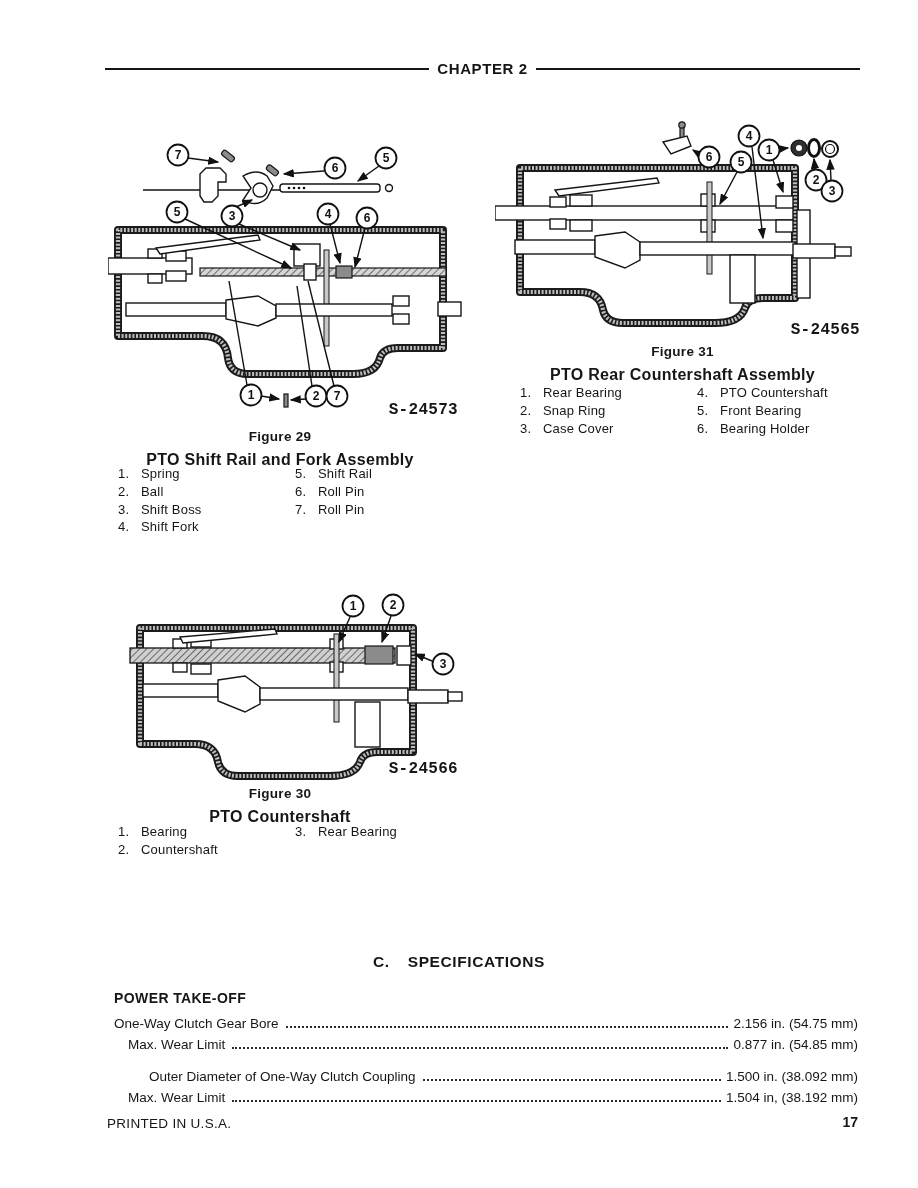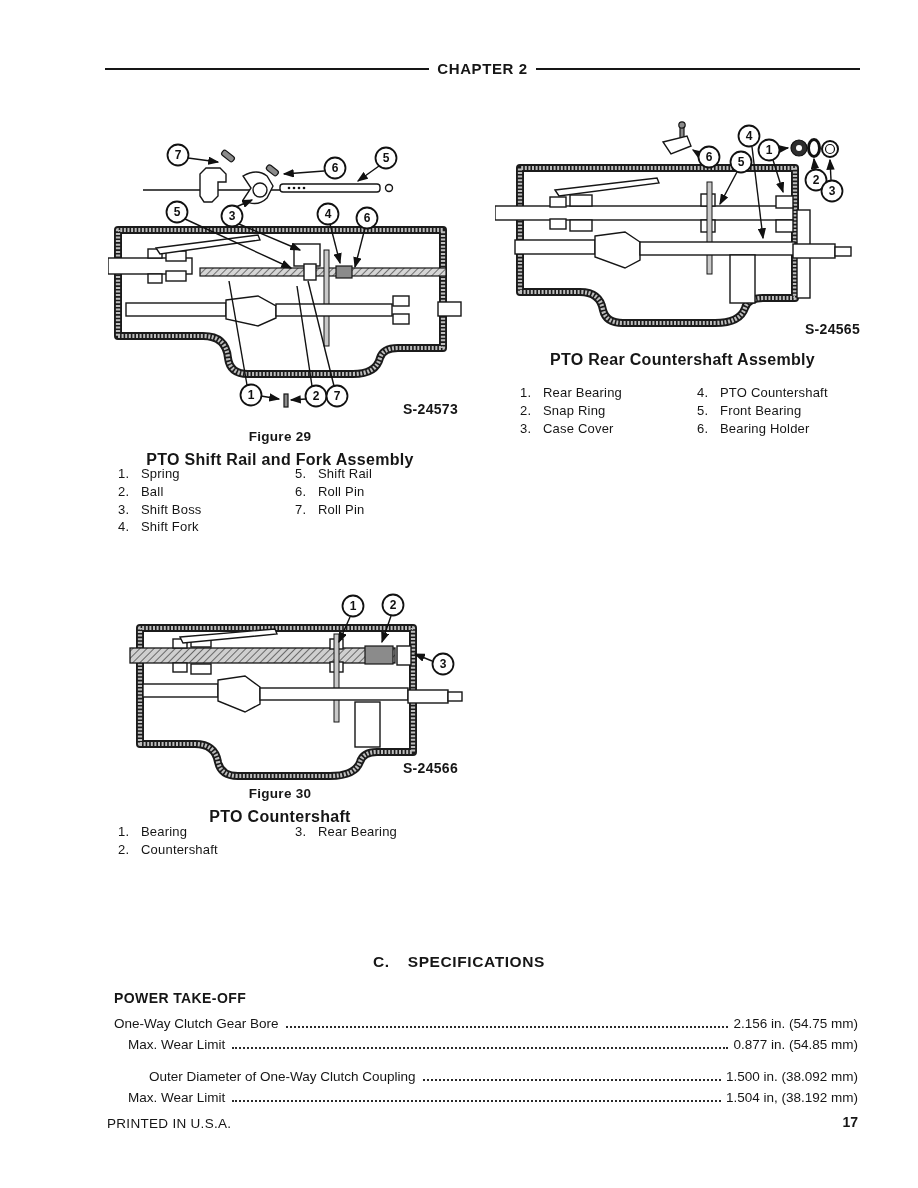--- a/index.html
+++ b/index.html
@@ -5,21 +5,21 @@
   html,body{margin:0;padding:0;background:#e9e9e9;}
   .page{
     position:relative;width:918px;height:1188px;margin:0 auto;background:#ffffff;
     font-family:"Liberation Sans",sans-serif;color:#161616;overflow:hidden;
   }
   
   .chapter-header{position:absolute;top:60px;left:105px;width:755px;display:flex;align-items:center;}
   .chapter-header .rule{flex:1;border-top:2.5px solid #161616;}
   .chapter-header .title{padding:0 8px;font-size:15px;font-weight:700;letter-spacing:.6px;white-space:nowrap;}
   
-  .fig-ref{position:absolute;font-size:14px;font-weight:700;letter-spacing:.3px;text-align:right;width:110px;}
+  .fig-ref{position:absolute;font-size:16px;font-weight:700;letter-spacing:.3px;text-align:right;width:110px;font-family:Liberation Mono, monospace;}
   
   .fig-caption{position:absolute;text-align:center;}
   .fig-caption .t1{font-size:13.5px;font-weight:700;letter-spacing:.3px;}
   .fig-caption .t2{font-size:16px;font-weight:700;letter-spacing:.3px;margin-top:7px;white-space:nowrap;}
   
   .legend{position:absolute;display:flex;font-size:13px;letter-spacing:.2px;}
   .legend .col{display:flex;flex-direction:column;}
   .legend .col.c1{width:177px;}
   .legend .item{height:17.8px;display:flex;align-items:baseline;white-space:nowrap;}
   .legend .ln{display:inline-block;width:23px;}
@@ -280,20 +280,21 @@
         </g>
       <g>
           <circle class="cc" cx="337" cy="71" r="10.5"></circle>
           <text class="callout-n" x="337" y="75">3</text>
         </g>
     </g>
   </svg>
 
   <div class="fig-ref" style="left:750px;top:321px;">S-24565</div>
   <div class="fig-caption" style="left:520px;top:344px;width:325px;">
+    <div class="t1">Figure 31</div>
     <div class="t2">PTO Rear Countershaft Assembly</div>
   </div>
   <div class="legend" style="left:520px;top:385px;">
     <div class="col c1">
       <div class="item">
           <span class="ln">1.</span>
           <span>Rear Bearing</span>
         </div>
       <div class="item">
           <span class="ln">2.</span>

